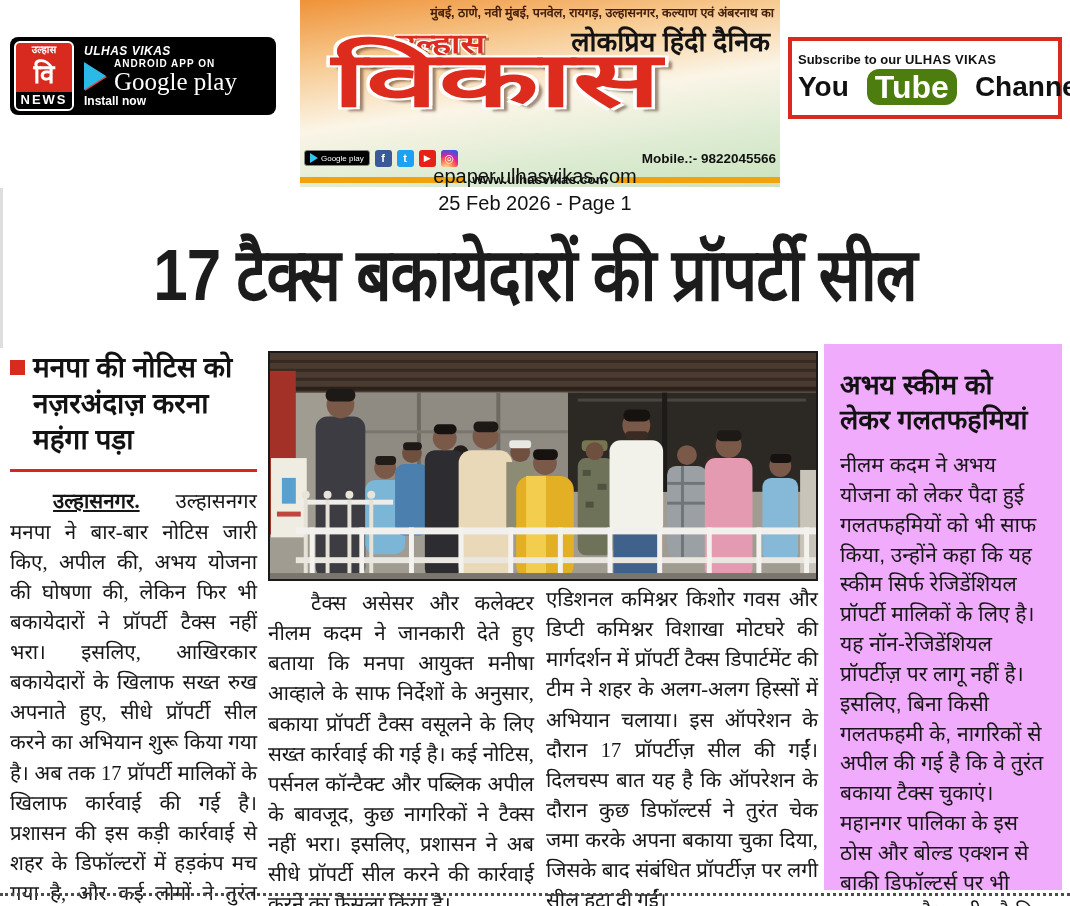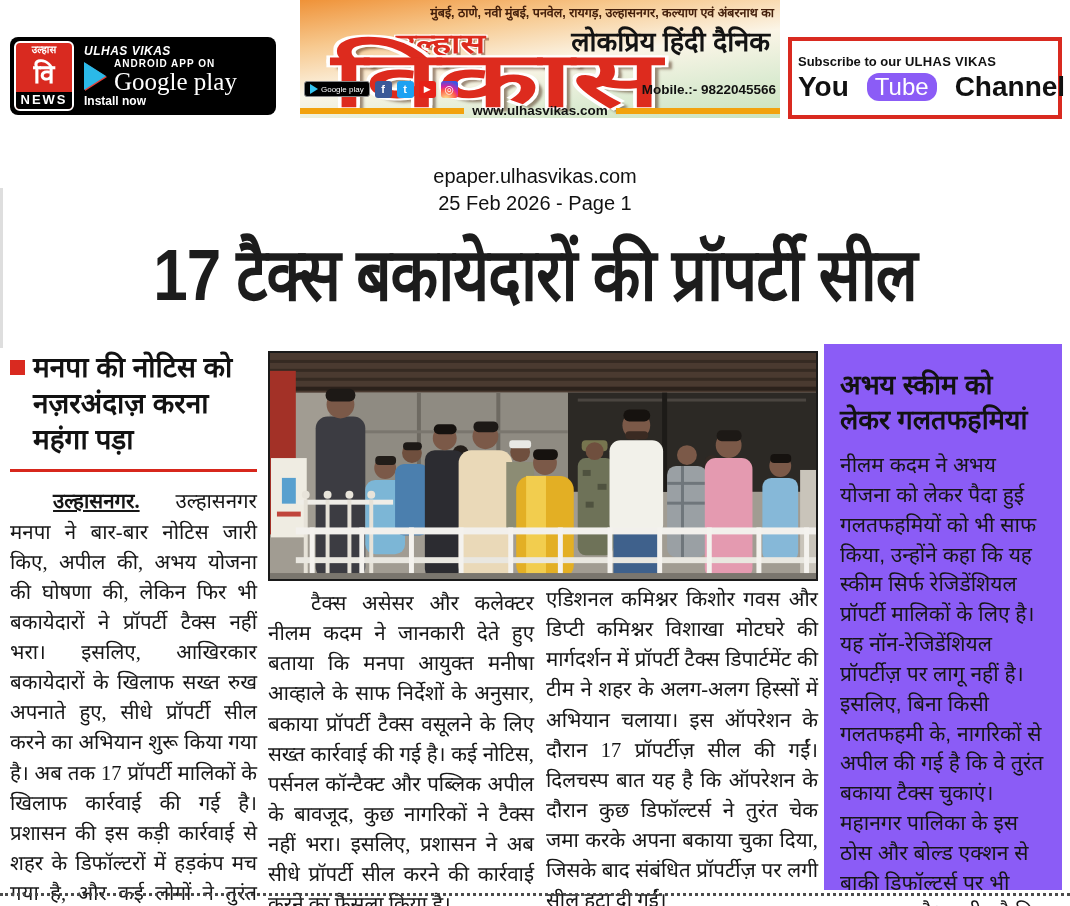--- a/index.html
+++ b/index.html
@@ -24,21 +24,21 @@
   .gp-area{flex:1;display:flex;flex-direction:column;justify-content:center;color:#fff;padding:2px 4px;}
   .gp-brand{font-style:italic;font-weight:900;font-size:12px;letter-spacing:.5px;}
   .gp-row{display:flex;align-items:center;gap:8px;}
   .gp-tri{width:0;height:0;border-style:solid;border-width:14px 0 14px 22px;border-color:transparent transparent transparent #2bb9e8;filter:drop-shadow(1px 1px 0 #e2403a);}
   .gp-txt .gp-line1{font-size:10px;font-weight:bold;letter-spacing:1px;}
   .gp-txt .gp-line2{font-family:"Liberation Serif","DejaVu Serif",serif;font-size:25px;line-height:1;}
   .gp-install{font-size:12px;font-weight:900;}
 
   
   .masthead{
-    left:300px;top:0;width:480px;height:118px;
+    left:300px;top:0;width:480px;height:187px;
     background:linear-gradient(172deg,#ef9238 0%,#f7c98f 26%,#fbf5e7 52%,#dcebd2 78%,#cbe3bd 100%);
     text-align:right;
   }
   .region-line{position:absolute;top:4px;right:6px;font-size:12.5px;font-weight:bold;color:#45200c;white-space:nowrap;}
   .tagline{position:absolute;top:22px;right:10px;font-size:27px;font-weight:900;color:#131313;}
   .mast-logo-top{position:absolute;left:96px;top:24px;font-size:27px;font-weight:900;color:#dd2b1e;transform:scaleX(1.35);transform-origin:left center;text-shadow:-1px -1px 0 #fff,1px -1px 0 #fff,-1px 1px 0 #fff,2px 2px 0 rgba(90,40,20,.45);}
   .mast-logo-main{position:absolute;left:32px;top:40px;font-size:76px;font-weight:900;line-height:1.05;color:#dd2b1e;transform:scaleX(1.72);transform-origin:left center;text-shadow:-2px -2px 0 #fff,2px -2px 0 #fff,-2px 2px 0 #fff,2px 2px 0 #fff,4px 4px 2px rgba(70,35,15,.5);}
   .mast-bottom{position:absolute;left:0;bottom:18px;width:100%;height:22px;display:flex;align-items:center;gap:5px;padding:0 4px;box-sizing:border-box;}
   .mini-gp{background:#000;color:#fff;border:1px solid #888;border-radius:3px;font-size:8px;padding:2px 5px;display:flex;align-items:center;gap:3px;white-space:nowrap;cursor:pointer;}
   .mini-tri{width:0;height:0;border-style:solid;border-width:5px 0 5px 8px;border-color:transparent transparent transparent #35c4f0;}
@@ -57,21 +57,21 @@
   
   .right-badge{
     left:788px;top:37px;width:274px;height:82px;background:#fff;
     border:4px solid #d92a20;box-sizing:border-box;display:flex;align-items:center;cursor:pointer;
   }
   .yt-area{flex:1;padding:2px 2px 2px 6px;}
   .yt-line1{font-size:13px;font-weight:bold;color:#111;white-space:nowrap;}
   .yt-line1 .bold-brand{font-weight:900;letter-spacing:.3px;}
   .yt-line2{display:flex;align-items:center;gap:18px;margin-top:2px;}
   .yt-you,.yt-channel{font-size:28px;font-weight:900;color:#111;}
-  .yt-tube{background:#8b5cf6;color:#fff;font-size:24px;font-weight:400;padding:2px 8px;border-radius:12px;line-height:1;}
+  .yt-tube{background:#4d7c0f;color:#fff;font-size:32px;font-weight:700;padding:2px 8px;border-radius:12px;line-height:1;}
   .vi-logo.small{width:62px;height:70px;margin-right:2px;}
 
   
   .epaper{left:0;top:163px;width:1070px;text-align:center;font-size:20px;line-height:1.35;color:#111;}
 
   
   .headline{
     left:0;top:222px;width:1070px;text-align:center;
     font-size:62px;font-weight:900;color:#1c1c1c;white-space:nowrap;
     transform:scaleY(1.18);transform-origin:center top;letter-spacing:-1px;
@@ -90,21 +90,21 @@
   .dateline{font-weight:bold;text-decoration:underline;}
 
   .photo-wrap{left:268px;top:351px;width:550px;height:230px;border:2px solid #1a1a1a;box-sizing:border-box;background:#a8a49a;}
   .photo-wrap svg{display:block;width:100%;height:100%;}
 
   .col2{left:268px;top:588px;width:266px;}
   .col3{left:546px;top:584px;width:272px;}
 
   
   .sidebar{
-    left:824px;top:344px;width:238px;height:546px;background:#8b5cf6;
+    left:824px;top:344px;width:238px;height:546px;background:#f0abfc;
     box-sizing:border-box;padding:24px 14px 10px 16px;
   }
   .sidebar h2{margin:0 0 12px 0;font-size:27px;line-height:1.3;font-weight:900;color:#121212;}
   .sidebar .sb-body{font-size:21px;line-height:1.42;color:#161616;text-align:left;}
 
   .dotted-rule{left:0;top:893px;width:1070px;border:none;border-top:3px dotted #4c4c4c;margin:0;}
 </style>
 </head>
 <body>
 

